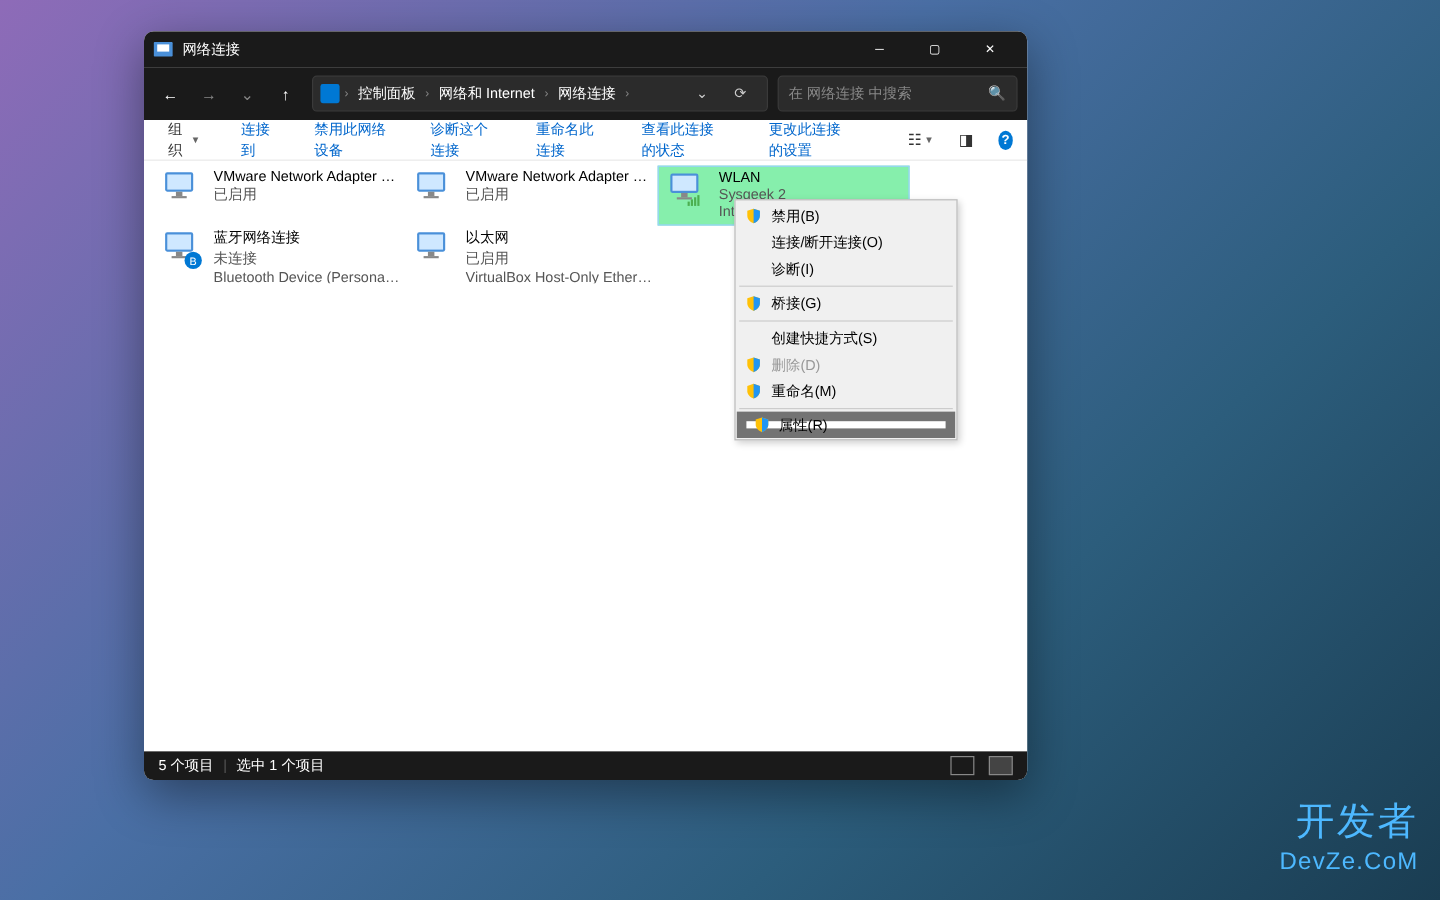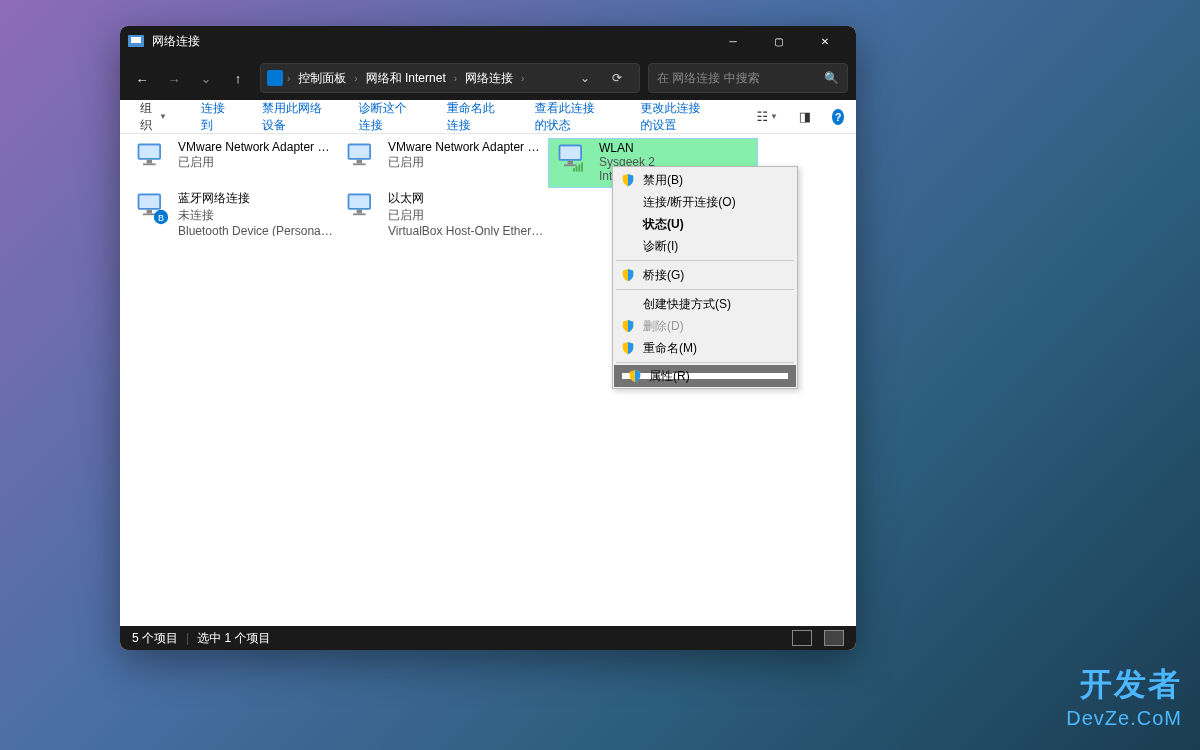--- a/index.html
+++ b/index.html
@@ -44,21 +44,21 @@
 .cm-item { height:22px; display:flex; align-items:center; padding:0 8px 0 28px; position:relative; color:#000; }
 .cm-item.disabled { color:#999; }
 .cm-item.highlighted { background:#fff; border:8px solid #737373; margin:-1px; padding-left:27px; }
 .cm-sep { height:1px; background:#ccc; margin:3px 1px; }
 .cm-shield { position:absolute; left:6px; width:14px; height:14px; }
 .statusbar { height:24px; background:#1a1a1a; color:#fff; font-size:12px; display:flex; align-items:center; padding:0 12px; gap:8px; }
 .sb-sep { color:#555; }
 .sb-spacer { flex:1; }
 .sb-view { width:20px; height:16px; border:1px solid #888; margin-left:4px; }
 .watermark { position:absolute; right:18px; bottom:20px; color:#4db8ff; font-family:"SimHei",sans-serif; text-align:right; }
-.watermark .big { font-size:32px; font-weight:bold; letter-spacing:2px; }
+.watermark .big { font-size:32px; font-weight:normal; letter-spacing:2px; }
 .watermark .small { font-size:20px; letter-spacing:1px; }
 </style>
 </head>
 <body>
 
 <div class="window">
   <div class="titlebar">
     <div class="icon">
       <svg viewBox="0 0 16 16">
           <rect width="16" height="12" y="2" fill="#4a90d9" rx="1"></rect>
@@ -206,23 +206,20 @@
         <div class="cm-item">
           <span class="cm-shield"><svg viewBox="0 0 16 16">
               <path d="M8 1 L14 3 V8 C14 11 11 14 8 15 C5 14 2 11 2 8 V3 Z" fill="#ffc107"></path>
               <path d="M8 1 L14 3 V8 C14 11 11 14 8 15 V1 Z" fill="#2196f3"></path>
             </svg></span>
           <span>禁用(B)</span>
         </div>
         <div class="cm-item">
           <span>连接/断开连接(O)</span>
         </div>
-        <div class="cm-item" style="font-weight: bold;">
-          <span>状态(U)</span>
-        </div>
         <div class="cm-item">
           <span>诊断(I)</span>
         </div>
         <div class="cm-sep"></div>
         <div class="cm-item">
           <span class="cm-shield"><svg viewBox="0 0 16 16">
               <path d="M8 1 L14 3 V8 C14 11 11 14 8 15 C5 14 2 11 2 8 V3 Z" fill="#ffc107"></path>
               <path d="M8 1 L14 3 V8 C14 11 11 14 8 15 V1 Z" fill="#2196f3"></path>
             </svg></span>
           <span>桥接(G)</span>

